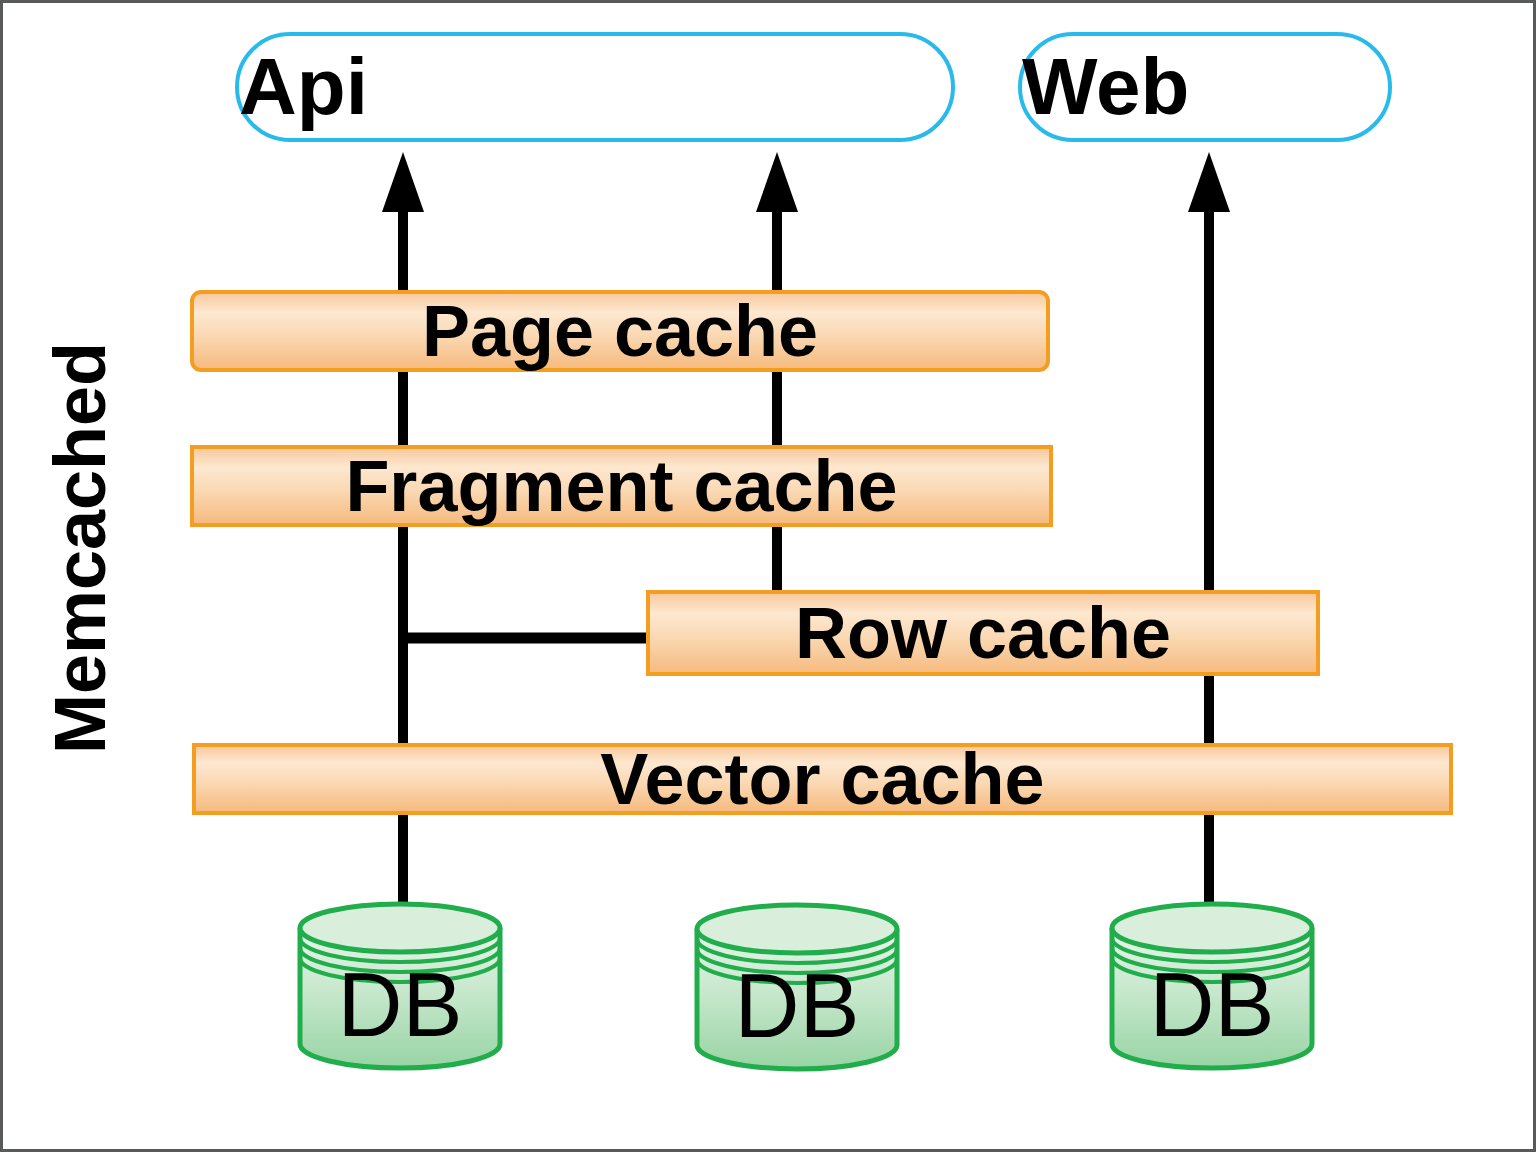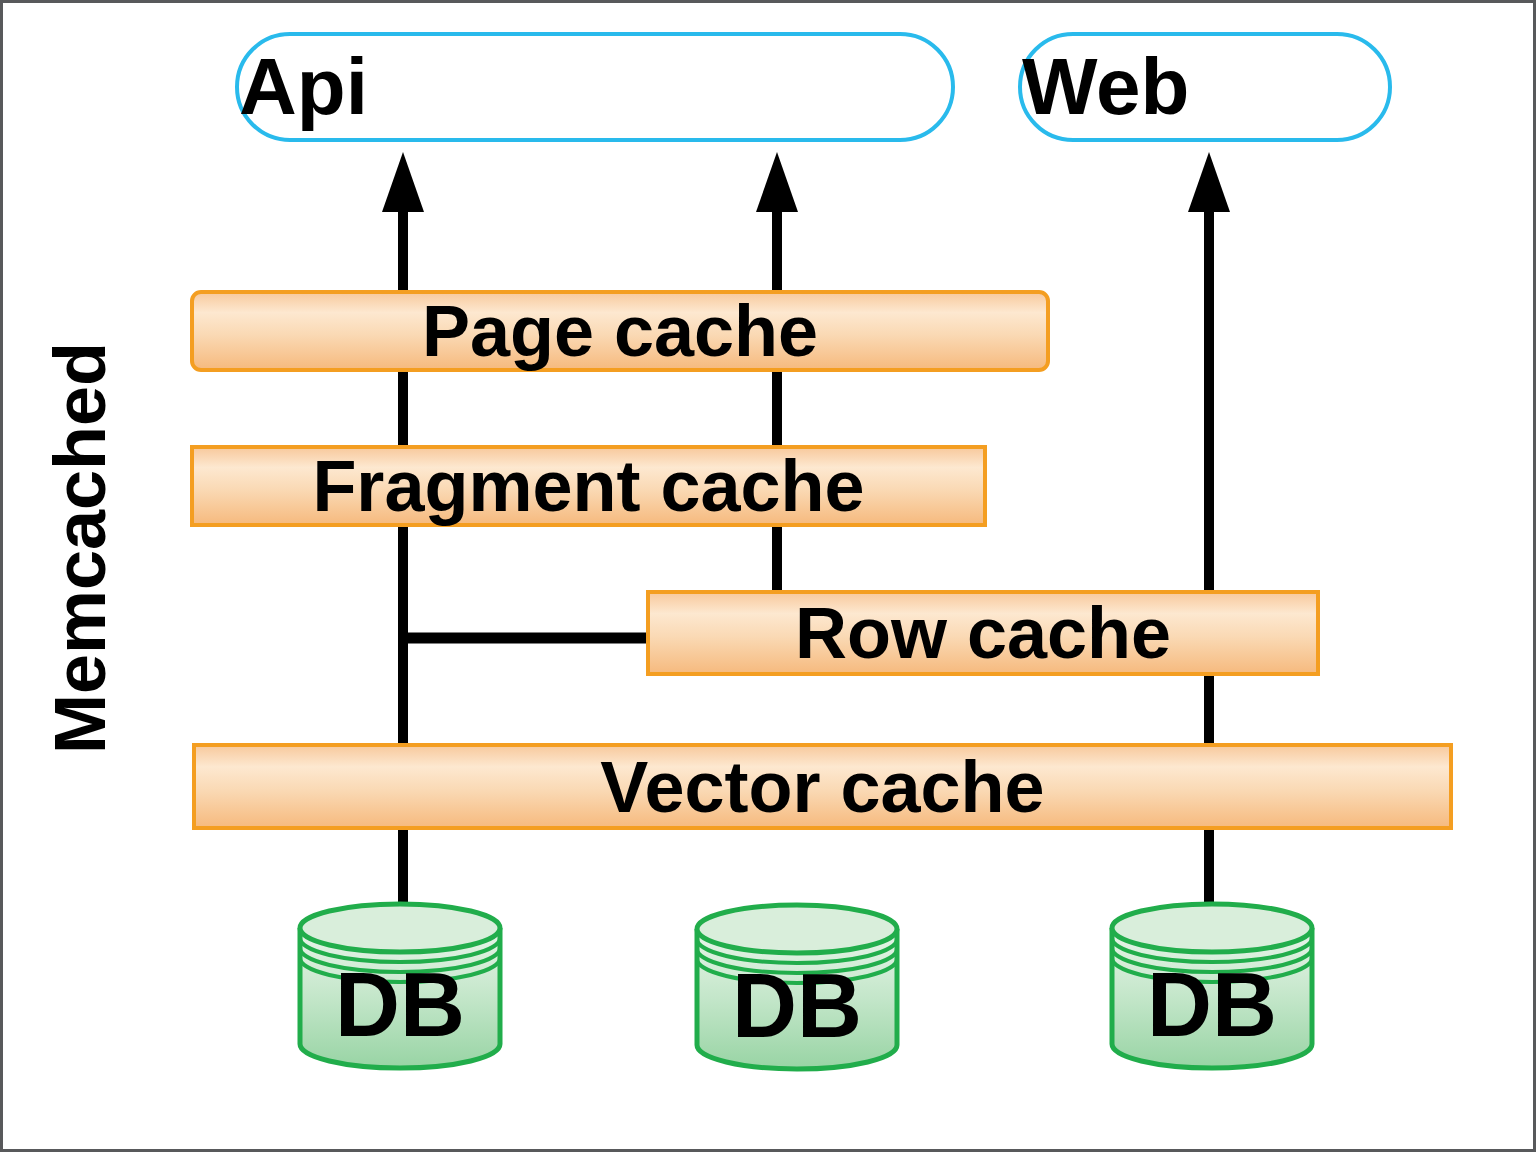--- a/index.html
+++ b/index.html
@@ -33,43 +33,43 @@
     position: absolute; box-sizing: border-box;
     border: 4px solid var(--orange-border, #F49E21);
     background: linear-gradient(180deg,
       #F8CBA0 0%, var(--orange-fill-light, #FDE8D0) 25%,
       #FAD9B4 55%, var(--orange-fill-dark, #F6BB80) 100%);
     display: flex; align-items: center; justify-content: center;
     font-size: 72px; font-weight: bold;
     z-index: 2;
   }
   #bar-page     { left: 190px; top: 290px; width: 860px;  height: 82px; border-radius: 11px; }
-  #bar-fragment { left: 190px; top: 445px; width: 797px;  height: 82px; }
+  #bar-fragment { left: 190px; top: 445px; width: 863px;  height: 82px; }
   #bar-row      { left: 646px; top: 590px; width: 674px;  height: 86px; }
-  #bar-vector   { left: 192px; top: 743px; width: 1261px; height: 87px; }
+  #bar-vector   { left: 192px; top: 743px; width: 1261px; height: 72px; }
 
   
   #memcached-label {
     position: absolute; left: -132px; top: 508px;
     width: 424px; height: 80px; line-height: 80px;
     text-align: center; font-size: 72px; font-weight: bold;
     transform: rotate(-90deg);
     z-index: 2;
   }
 
   
   #connector-layer { position: absolute; left: 0; top: 0; z-index: 1; }
 
   
   .db { position: absolute; width: 208px; height: 172px; z-index: 2; }
   .db svg { position: absolute; left: 0; top: 0; }
   .db-label {
     position: absolute; left: 0; width: 100%; top: 61%;
     transform: translateY(-50%);
-    text-align: center; font-size: 90px; font-weight: bold;
+    text-align: center; font-size: 90px; font-weight: normal;
   }
   #db-1 { left: 296px;  top: 900px; }
   #db-2 { left: 693px;  top: 901px; }
   #db-3 { left: 1108px; top: 900px; }
 </style>
 </head>
 <body>
 
 
 

